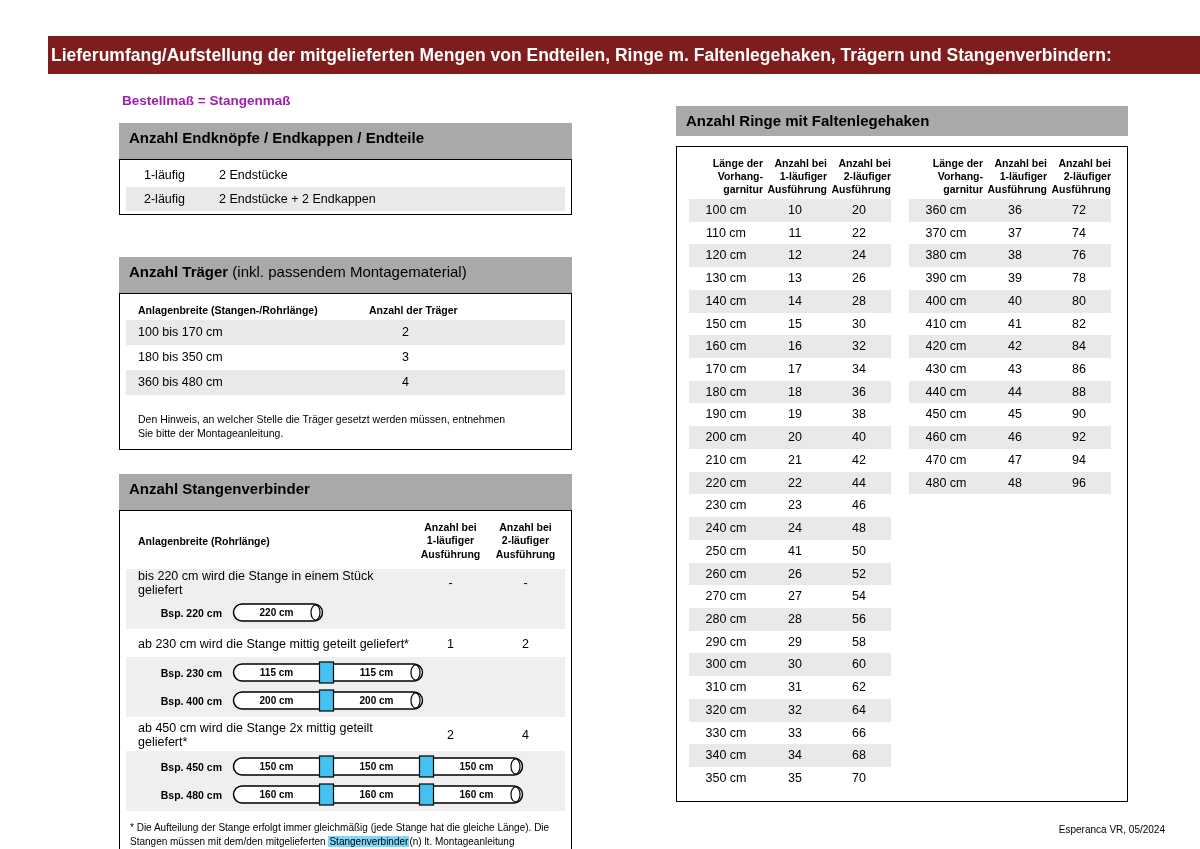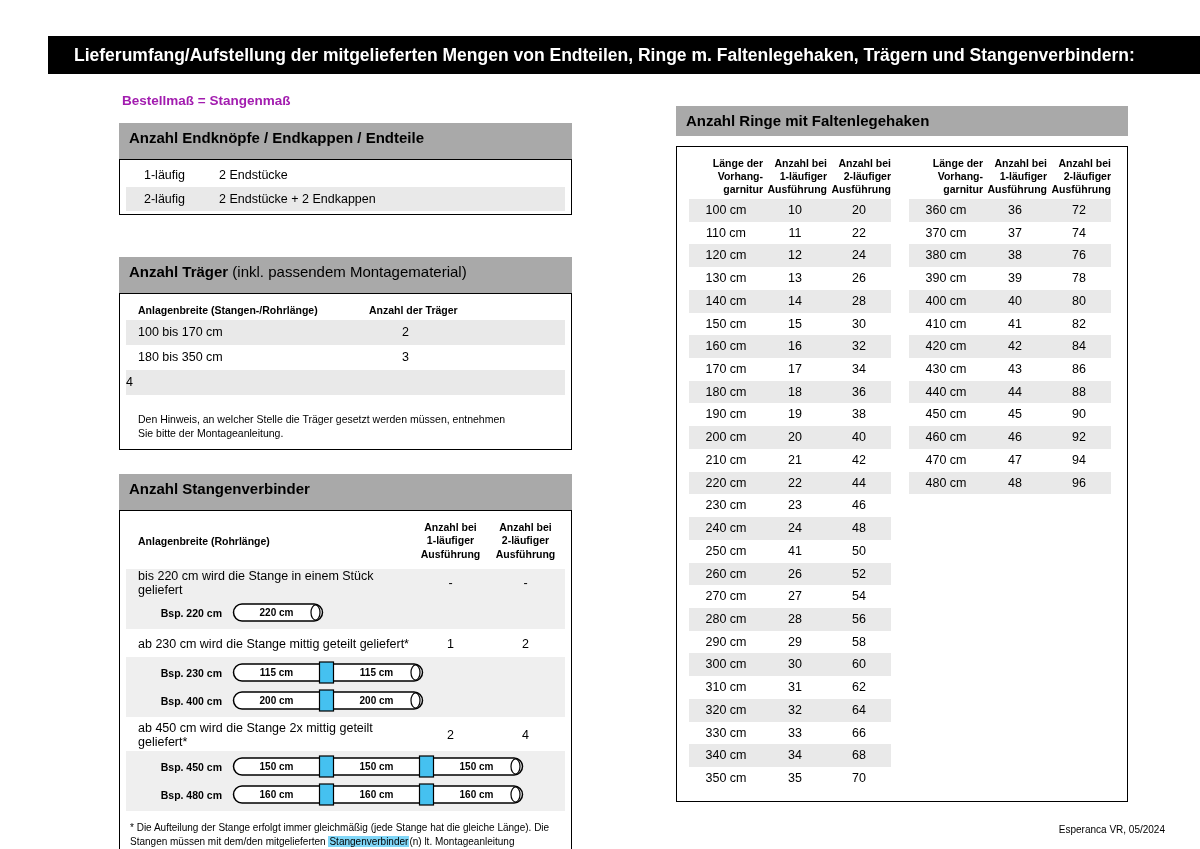--- a/index.html
+++ b/index.html
@@ -1,22 +1,22 @@
 <!DOCTYPE html>
 <html><head>
 <meta charset="utf-8">
 <style>
   * { margin:0; padding:0; box-sizing:border-box; }
   html,body { width:1200px; height:849px; }
   body { font-family:"Liberation Sans", sans-serif; background:#fff; color:#000; }
   .page { position:relative; width:1200px; height:849px; overflow:hidden; background:#fff; }
 
   .topbar { position:absolute; left:48px; top:36px; width:1152px; height:38px;
-            background:#000000; color:#fff; font-weight:bold; font-size:17.5px;
-            line-height:38px; padding-left:26px; white-space:nowrap; }
+            background:#7f1d1d; color:#fff; font-weight:bold; font-size:17.5px;
+            line-height:38px; padding-left:3px; white-space:nowrap; }
 
   .left-col { position:absolute; left:119px; top:92px; width:453px; }
   .red-note { color:#a21caf; font-weight:bold; font-size:13.5px; line-height:17px;
               margin-bottom:14px; padding-left:3px; }
 
   .graybar { background:#a9a9a9; height:36px; line-height:30px; font-weight:bold;
              font-size:15px; padding-left:10px; margin-bottom:0; }
   .graybar .normal { font-weight:normal; }
 
   .box { border:1px solid #000; background:#fff; }
@@ -110,20 +110,21 @@
       <div>
           <div class="trow alt">
             <div class="tc1">100 bis 170 cm</div>
             <div class="tc2">2</div>
           </div>
           <div class="trow">
             <div class="tc1">180 bis 350 cm</div>
             <div class="tc2">3</div>
           </div>
           <div class="trow alt">
+            <div class="tc1">360 bis 480 cm</div>
             <div class="tc2">4</div>
           </div>
         </div>
       <div class="tnote">Den Hinweis, an welcher Stelle die Träger gesetzt werden müssen, entnehmen Sie bitte der Montageanleitung.</div>
     </div>
 
     <div class="graybar">Anzahl Stangenverbinder</div>
     <div class="box verbinder-box">
       <div class="vhead">
         <div class="vh1">Anlagenbreite (Rohrlänge)</div>

